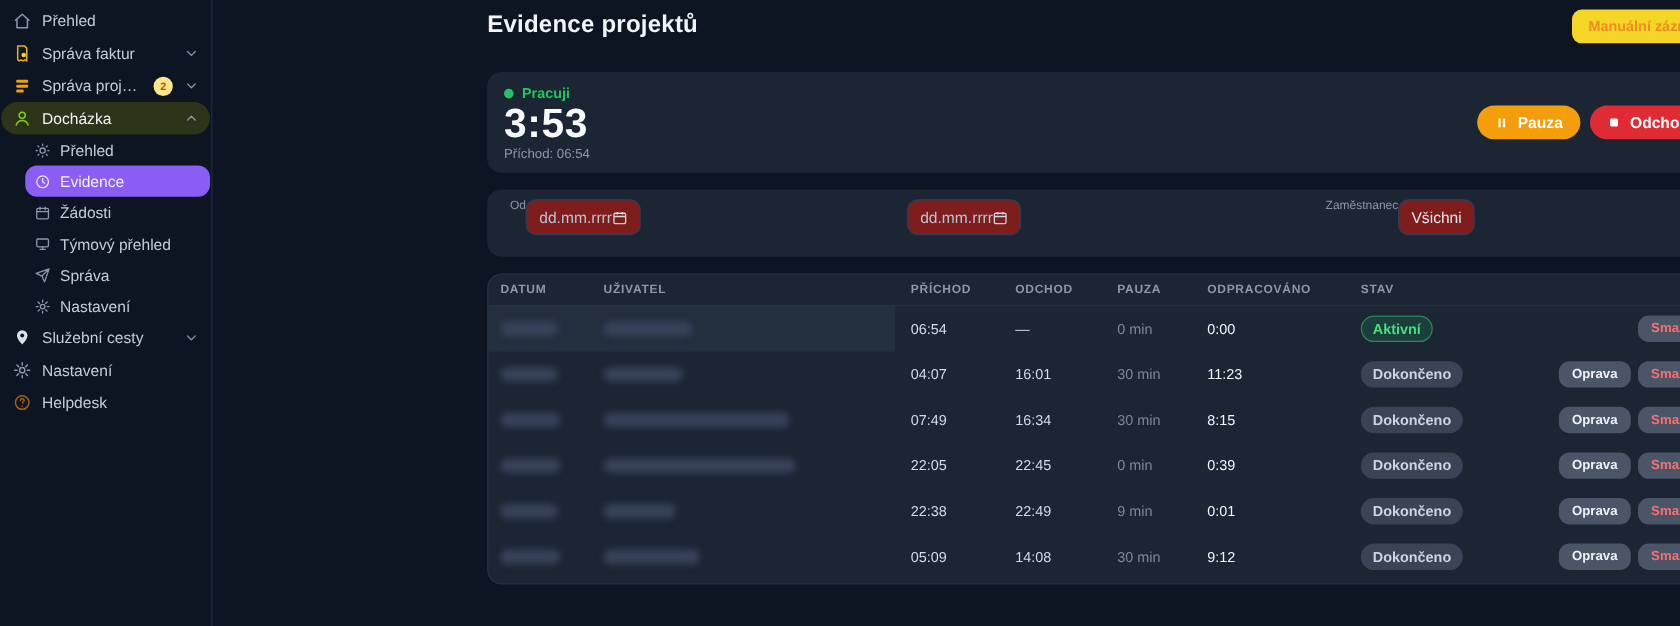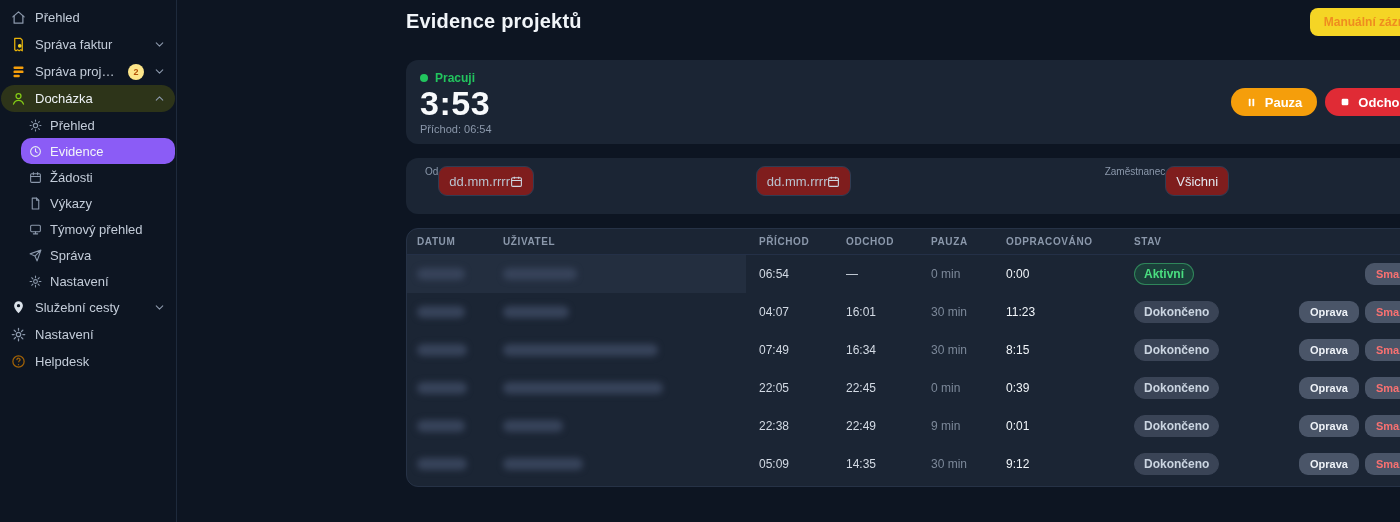--- a/index.html
+++ b/index.html
@@ -150,29 +150,20 @@
           <svg width="13" height="13" viewBox="0 0 24 24" fill="none" stroke="currentColor" stroke-width="2" stroke-linecap="round" stroke-linejoin="round">
             <rect x="3" y="5" width="18" height="16" rx="2"></rect>
             <path d="M8 3v4M16 3v4M3 10h18"></path>
           </svg>
         </span>
         <span class="lbl">Žádosti</span>
       </div>
       <div class="side-item sub-item">
         <span class="ic">
           <svg width="13" height="13" viewBox="0 0 24 24" fill="none" stroke="currentColor" stroke-width="2" stroke-linecap="round" stroke-linejoin="round">
-            <path d="M6 2h8l4 4v16H6z"></path>
-            <path d="M14 2v4h4"></path>
-          </svg>
-        </span>
-        <span class="lbl">Výkazy</span>
-      </div>
-      <div class="side-item sub-item">
-        <span class="ic">
-          <svg width="13" height="13" viewBox="0 0 24 24" fill="none" stroke="currentColor" stroke-width="2" stroke-linecap="round" stroke-linejoin="round">
             <rect x="3" y="4" width="18" height="12" rx="2"></rect>
             <path d="M8 20h8M12 16v4"></path>
           </svg>
         </span>
         <span class="lbl">Týmový přehled</span>
       </div>
       <div class="side-item sub-item">
         <span class="ic">
           <svg width="13" height="13" viewBox="0 0 24 24" fill="none" stroke="currentColor" stroke-width="2" stroke-linecap="round" stroke-linejoin="round">
             <path d="M22 2L11 13M22 2l-7 20-4-9-9-4z"></path>
@@ -388,21 +379,21 @@
             </span>
           </div>
           <div class="t-row">
             <span>
               <span class="blob" style="display: block; width: 50px;"></span>
             </span>
             <span>
               <span class="blob" style="display: block; width: 80px;"></span>
             </span>
             <span>05:09</span>
-            <span>14:35</span>
+            <span>14:08</span>
             <span class="cell-pauza">30 min</span>
             <span class="cell-worked">9:12</span>
             <span><span class="status-pill done">Dokončeno</span></span>
             <span class="row-actions">
               <button class="row-btn">Oprava</button>
               <button class="row-btn danger">Smazat</button>
             </span>
           </div>
         </div>
     </section>

